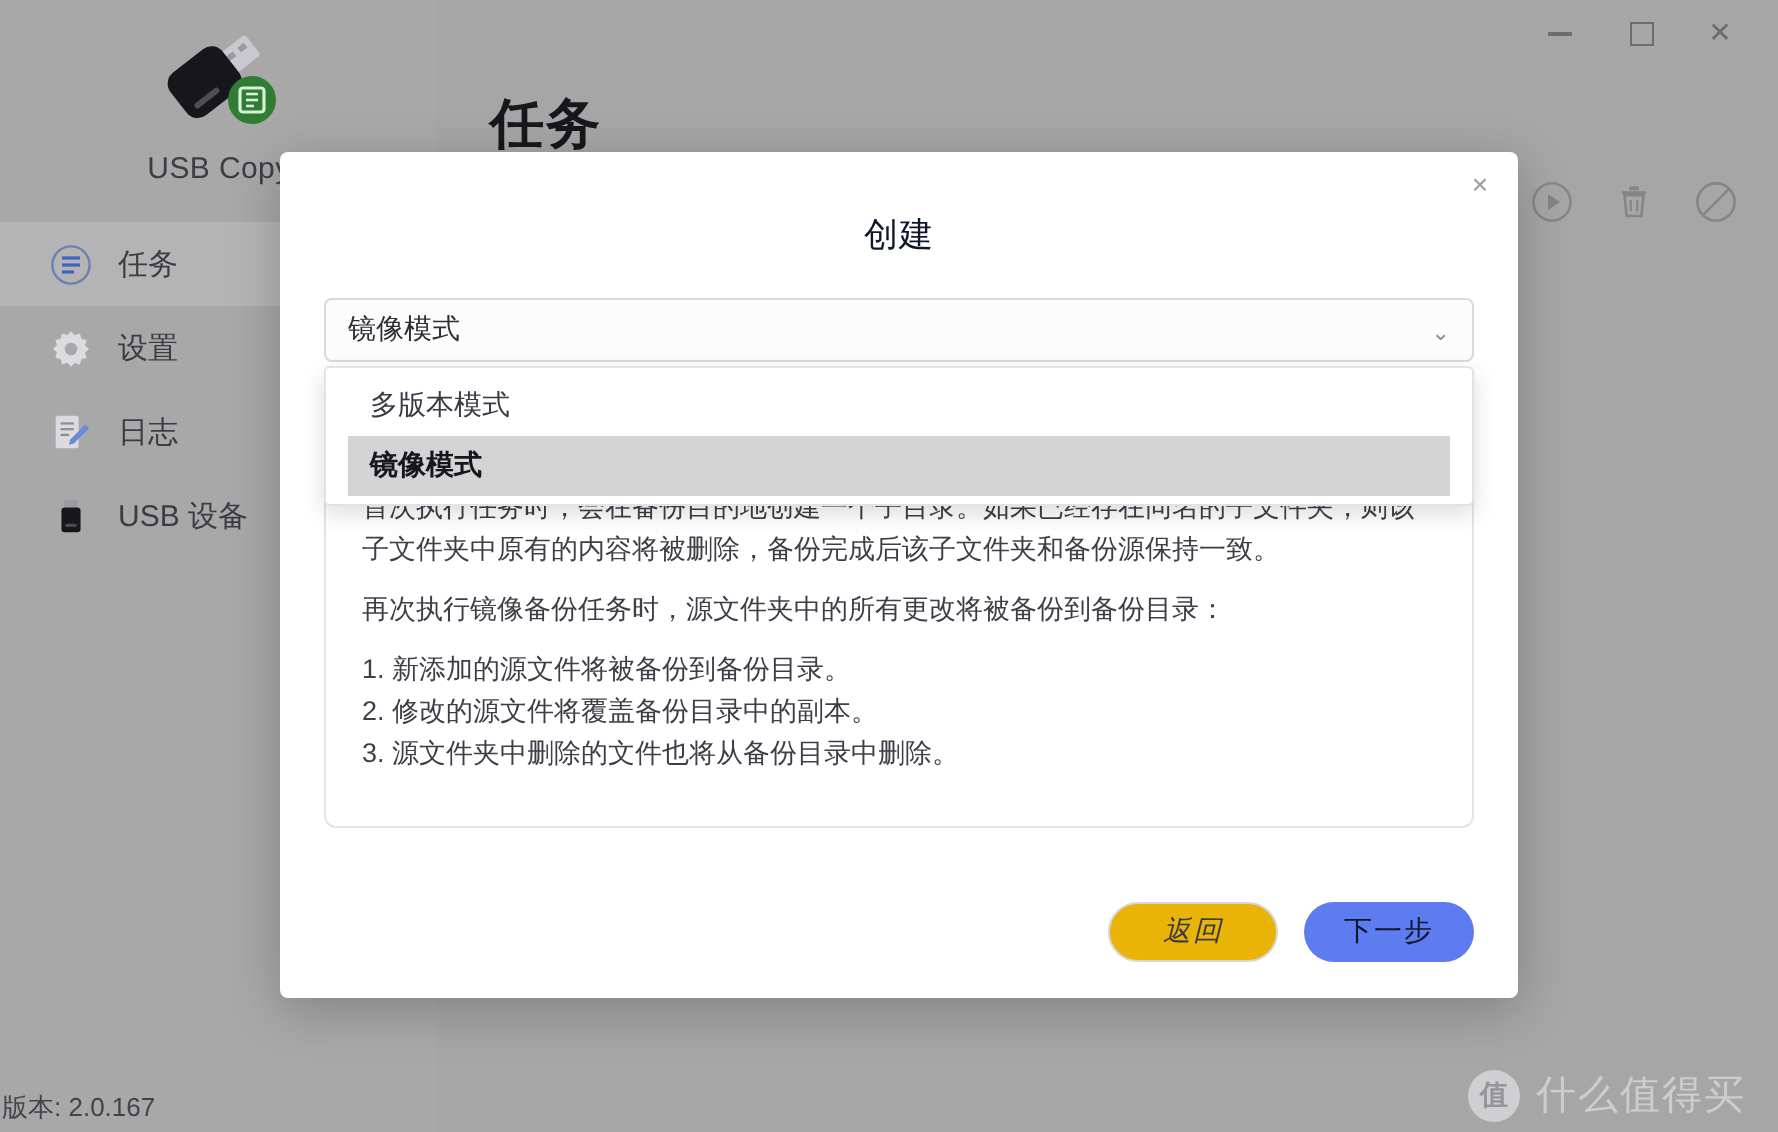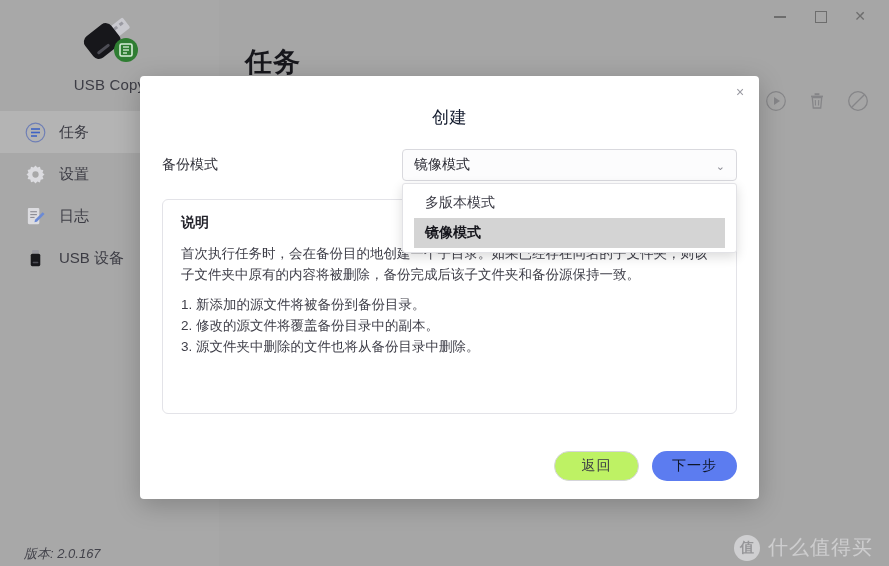--- a/index.html
+++ b/index.html
@@ -135,25 +135,24 @@
   .tb-ico {
     width: 26px; height: 26px;
     opacity: .42;
     display: flex;
     align-items: center;
     justify-content: center;
   }
 
   #version {
     position: absolute;
-    left: 24px;
+    left: 1px;
     bottom: 3px;
     font-size: 13px;
     color: #43434b;
-    font-style: italic;
   }
 
   #watermark {
     position: absolute;
     right: 16px;
     bottom: 5px;
     display: flex;
     align-items: center;
     gap: 8px;
     opacity: .62;
@@ -300,22 +299,23 @@
     border-radius: 16px;
     font-size: 14px;
     display: flex;
     align-items: center;
     justify-content: center;
     letter-spacing: 1px;
   }
   .btn-secondary {
     width: 85px;
     border: 1px solid #d5d5da;
-    background: #bef264;
+    background: #eab308;
     color: #3a3a44;
+    font-style: italic;
   }
   .btn-primary {
     width: 85px;
     border: 1px solid transparent;
     background: #5c7cf0;
     color: #0f172a;
   }
 </style>
 </head>
 <body>
@@ -437,38 +437,38 @@
     <div id="wm-badge">值</div>
     <div id="wm-text">什么值得买</div>
   </div>
 
   <div id="modal">
 
     <div id="modal-close">×</div>
     <div id="modal-title">创建</div>
 
     <div class="field-row">
-      <div class="field-label">备份模式</div>
 
       <div class="select-wrap">
         <div class="select-box">
           <span>镜像模式</span>
           <span class="select-caret">⌃</span>
         </div>
 
         <div class="select-menu">
           <div class="opt">多版本模式</div>
           <div class="opt selected">镜像模式</div>
         </div>
       </div>
     </div>
 
     <div id="desc-card">
       <div id="desc-heading">说明</div>
       <div class="desc-p">首次执行任务时，会在备份目的地创建一个子目录。如果已经存在同名的子文件夹，则该子文件夹中原有的内容将被删除，备份完成后该子文件夹和备份源保持一致。</div>
+      <div class="desc-p">再次执行镜像备份任务时，源文件夹中的所有更改将被备份到备份目录：</div>
       <div class="desc-li">1. 新添加的源文件将被备份到备份目录。</div>
       <div class="desc-li">2. 修改的源文件将覆盖备份目录中的副本。</div>
       <div class="desc-li">3. 源文件夹中删除的文件也将从备份目录中删除。</div>
     </div>
 
     <div id="modal-footer">
       <div class="btn btn-secondary">返回</div>
       <div class="btn btn-primary">下一步</div>
     </div>
 

